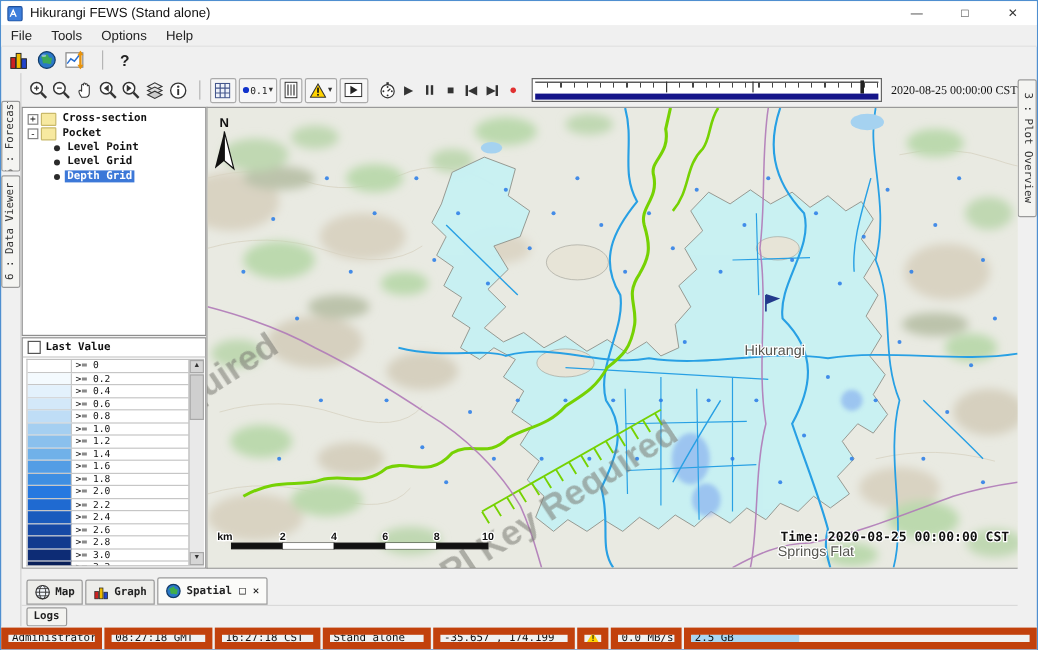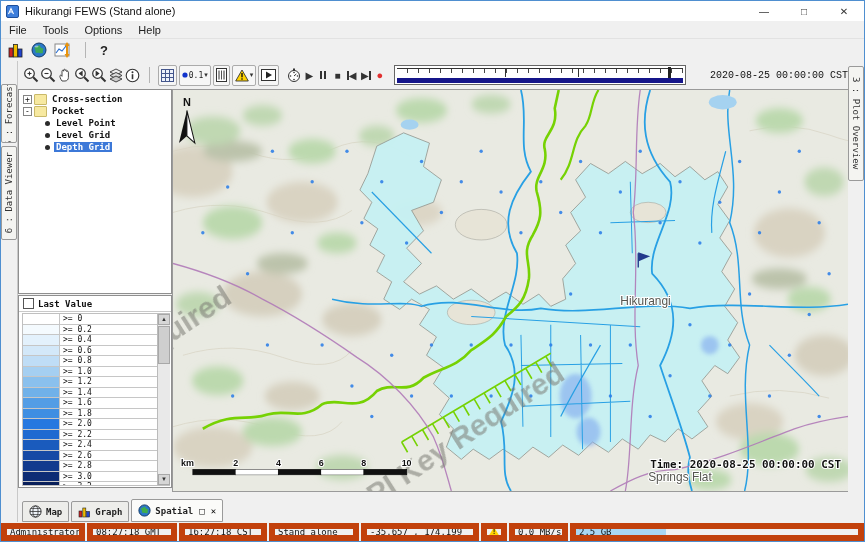--- a/index.html
+++ b/index.html
@@ -34,21 +34,21 @@
   .pb{width:16px;height:18px;display:flex;align-items:center;justify-content:center;font-size:10px;color:#333;margin-right:2px;}
   .pb .bar{width:2px;height:8px;background:#333;}
   .pb .bar+ .bar{margin-left:2px;}
   .pb.rec{color:#e03030;font-size:11px;}
   .timeline{position:relative;width:292px;height:20px;border:1px solid #666;background:#fff;margin-left:6px;flex:0 0 auto;box-sizing:border-box;}
   .tl-track{position:absolute;left:2px;right:2px;top:2px;height:1px;background:#333;}
   .tl-ticks{position:absolute;left:2px;right:2px;top:3px;height:4px;background:repeating-linear-gradient(90deg,transparent 0 10px,#444 10px 11px);}
   .tl-tickM{position:absolute;top:2px;width:1px;height:9px;background:#333;}
   .tl-thumb{position:absolute;top:1px;width:3px;height:11px;background:#222;}
   .tl-bar{position:absolute;left:2px;right:2px;bottom:1px;height:5px;background:#15158a;}
-  .mt-datetime{font-family:Liberation Mono, monospace;font-size:10px;color:#111;margin-left:24px;white-space:nowrap;}
+  .mt-datetime{font-family:Liberation Serif, serif;font-size:10px;color:#111;margin-left:7px;white-space:nowrap;}
   
   .content{flex:1;display:flex;min-height:0;}
   .left-panel{width:154px;flex:0 0 auto;display:flex;flex-direction:column;background:#f0f0f0;}
   .tree-box{height:205px;background:#fff;border:1px solid #8f8f8f;box-sizing:border-box;overflow:hidden;font-family:"DejaVu Sans Mono",monospace;font-size:9px;font-weight:bold;color:#111;padding-top:3px;}
   .trow{height:12px;display:flex;align-items:center;white-space:nowrap;}
   .expander{width:9px;height:9px;border:1px solid #848484;background:#fff;font-size:8px;line-height:7px;text-align:center;margin:0 2px 0 4px;box-sizing:border-box;font-weight:normal;}
   .folder{width:11px;height:9px;background:#f7e9a0;border:1px solid #c9b96a;border-radius:1px;margin-right:3px;}
   .leafdot{width:5px;height:5px;border-radius:50%;background:#2b2b2b;margin:0 4px 0 26px;flex:0 0 auto;}
   .tlabel{padding:0 2px;}
   .tlabel.sel{background:#3c78d8;color:#fff;}
@@ -616,20 +616,23 @@
               <svg width="13" height="13" viewBox="0 0 13 13">
                   <circle cx="6.5" cy="6.5" r="5.6" fill="#2a78c8" stroke="#123a66"></circle>
                   <path d="M2.5 5 C4 3.5 5.5 4 6.5 2.5 C8 3.5 7.5 5.5 9.8 5 C10.5 6.5 9 7.5 9.8 9 C7.5 9.8 7 8.3 4.5 9 C3.8 7.5 4.5 6 2.5 5 Z" fill="#3fae4a"></path>
                 </svg>
             </span>
             <span>Spatial</span>
             <span class="tctl">□</span>
             <span class="tctl">✕</span>
           </div>
         </div>
+        <div class="logsrow">
+          <span class="logs-btn">Logs</span>
+        </div>
       </div>
     </div>
 
     <div class="edge" style="padding-top:5px;">
       <div class="vtab right" style="height:113px;">
           <span>3 : Plot Overview</span>
         </div>
     </div>
   </div>
 

